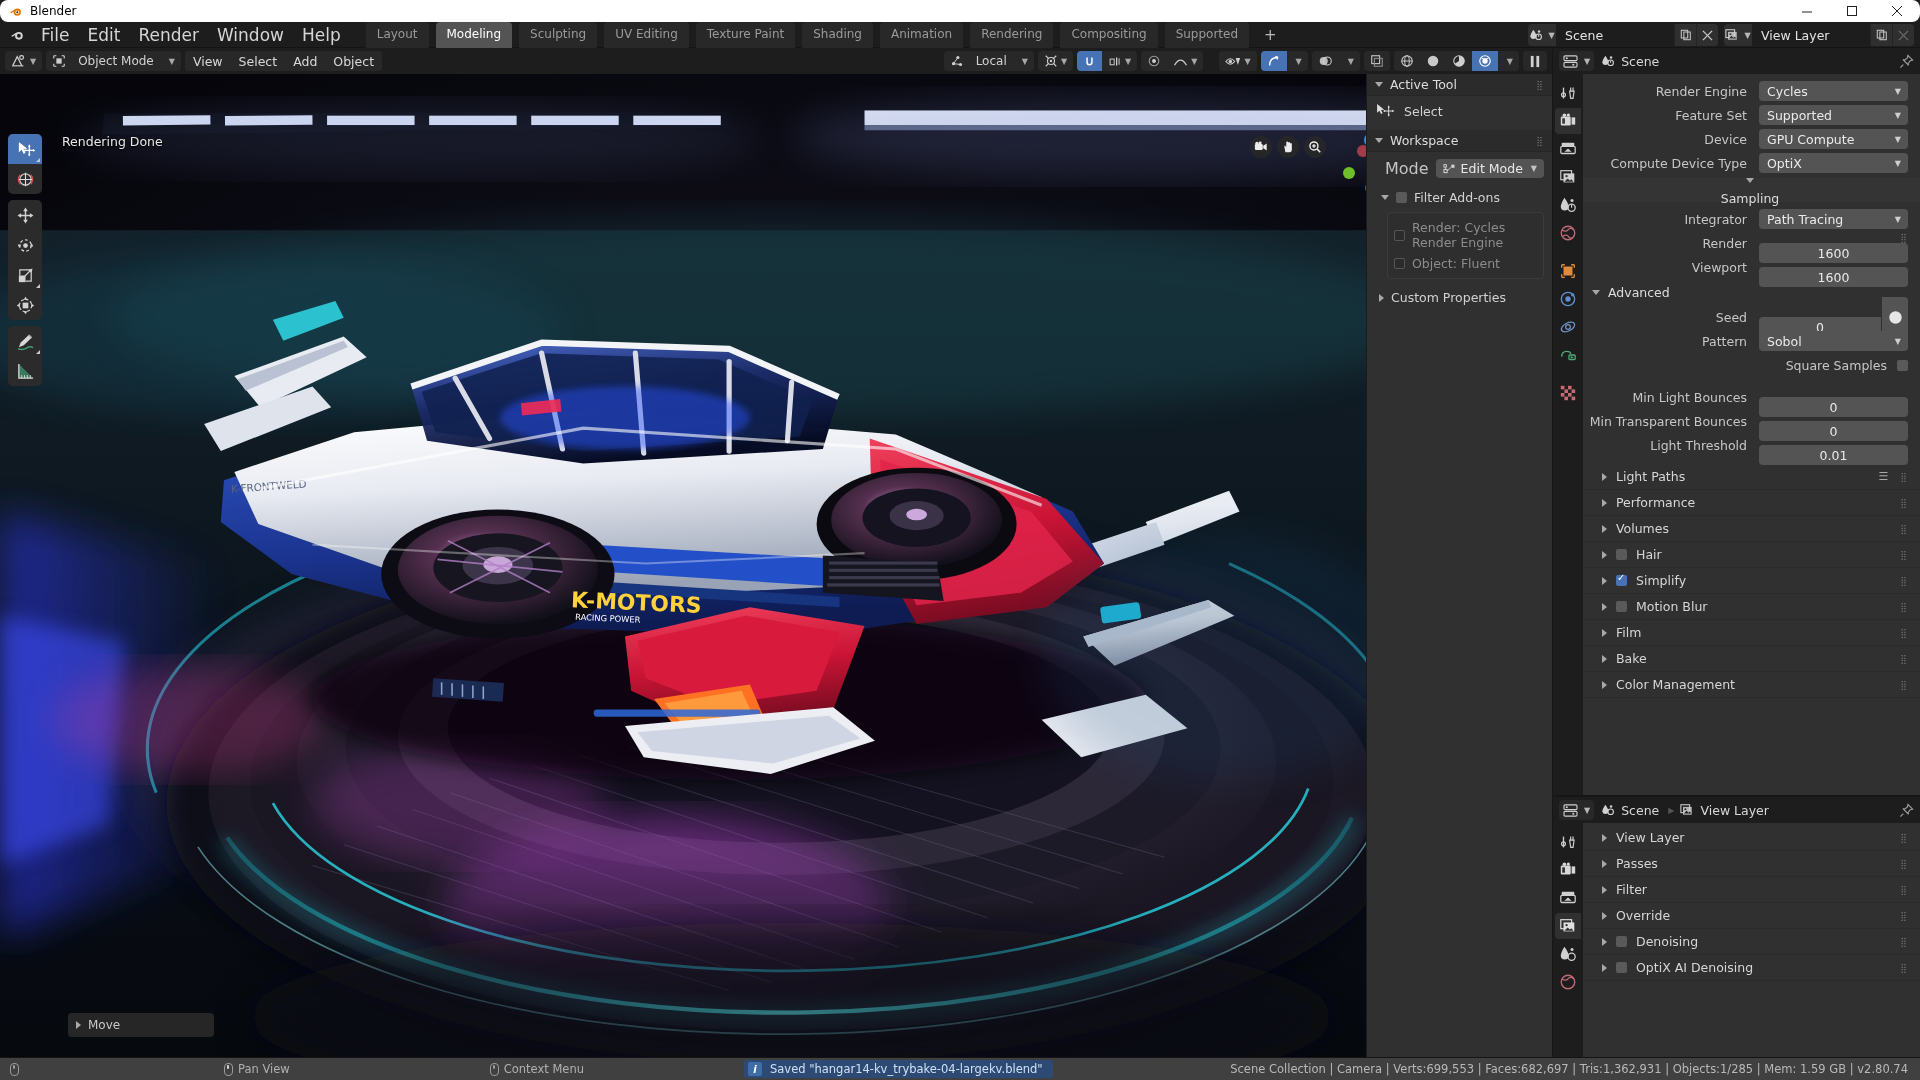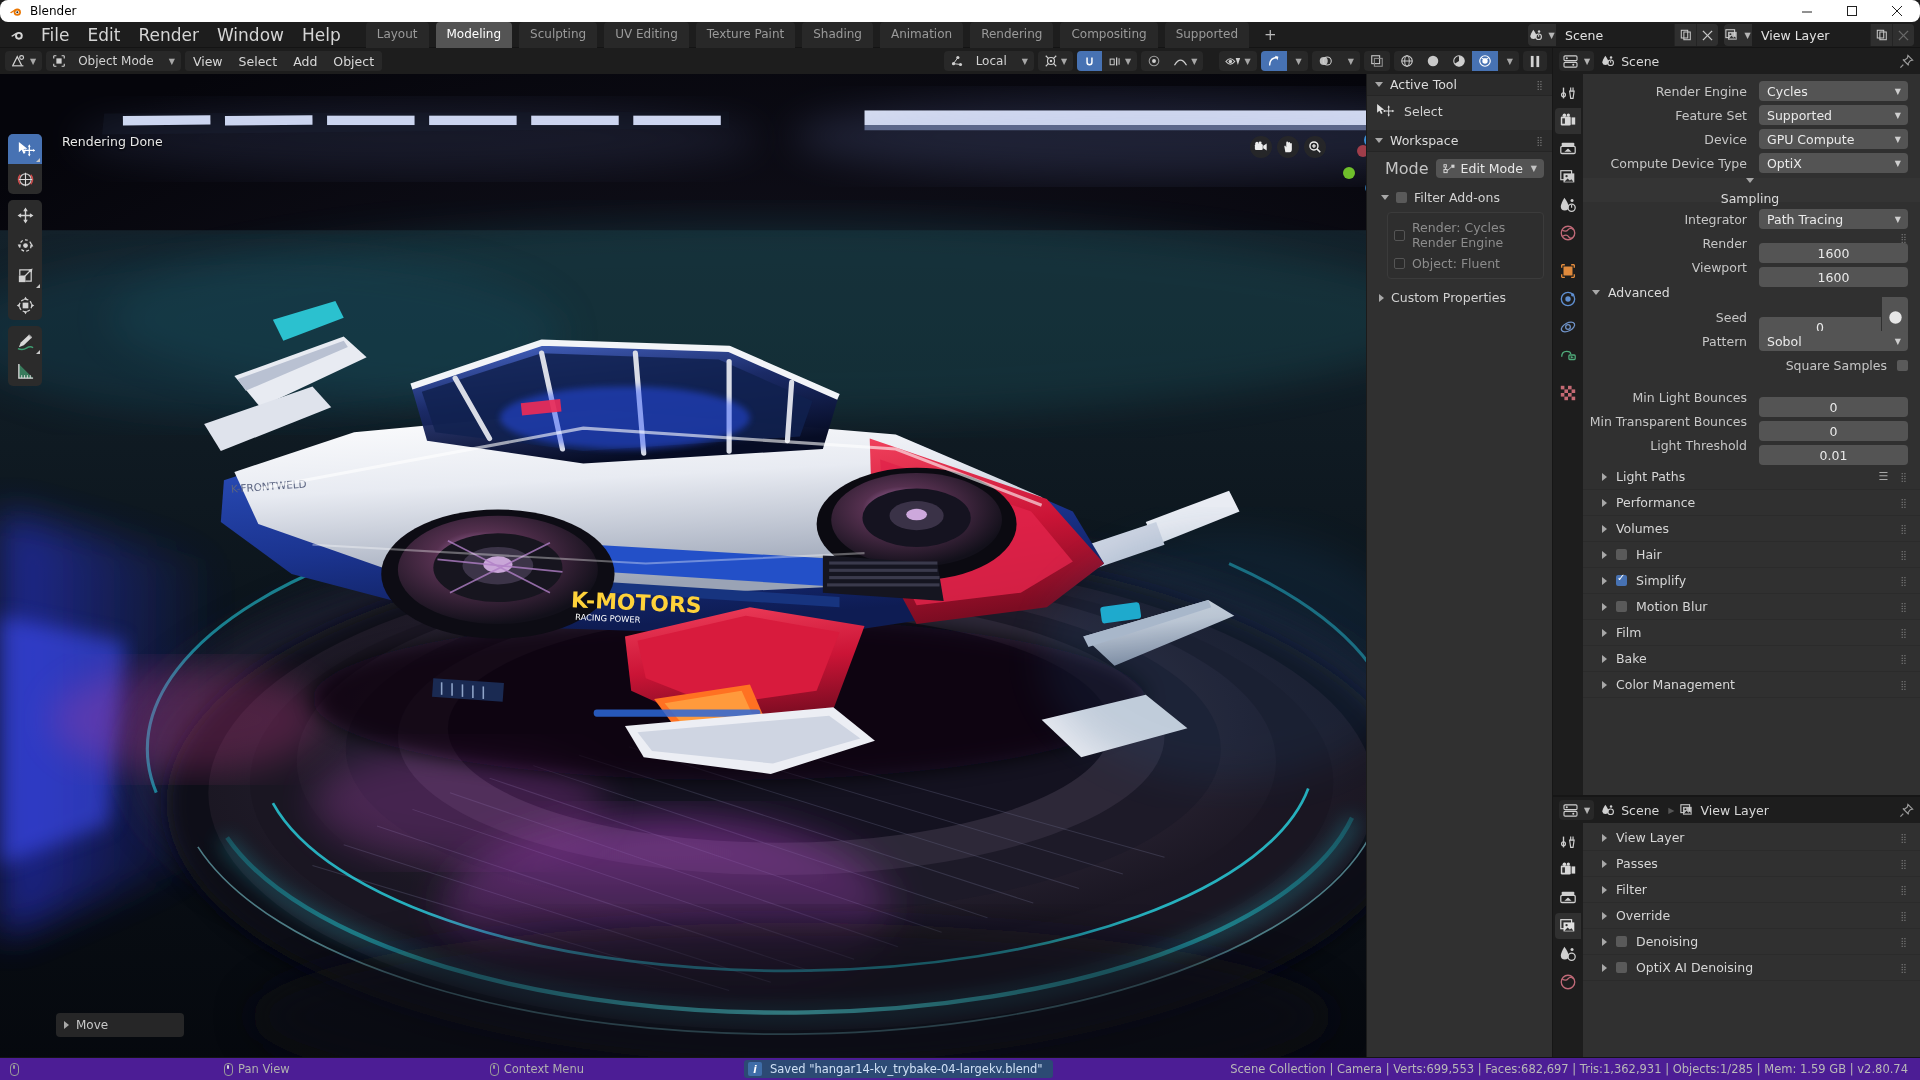--- a/index.html
+++ b/index.html
@@ -68,21 +68,21 @@
   .menu-btn:last-child { border-radius:0 4px 4px 0; }
   .caret { font-size:8px; opacity:.75; margin-left:3px; }
 
   .render-img { position:absolute; left:0; top:26px; right:0; bottom:0; }
 
   .vp-overlay-text {
     position:absolute; top:86px; left:62px; font-size:12.5px; color:#e8e8e8; z-index:20;
     text-shadow:0 1px 2px #000;
   }
   .op-panel {
-    position:absolute; left:56px; bottom:20px; width:128px; background:rgba(41,41,41,0.92);
+    position:absolute; left:68px; bottom:20px; width:146px; background:rgba(41,41,41,0.92);
     border-radius:4px; padding:5px 8px; font-size:12px; color:#c8c8c8; z-index:25;
     display:flex; align-items:center; gap:7px;
   }
   .tri { width:0; height:0; border-style:solid; }
   .tri-r { border-width:4px 0 4px 5px; border-color:transparent transparent transparent #a8a8a8; }
   .tri-d { border-width:5px 4px 0 4px; border-color:#a8a8a8 transparent transparent transparent; }
 
   
   .vp-toolbar {
     position:absolute; left:8px; top:86px; width:34px; z-index:25;
@@ -179,21 +179,21 @@
   .sec-dots { margin-left:auto; color:#6f6f6f; font-size:9px; line-height:6px; letter-spacing:1px; }
   .sec-list { color:#a8a8a8; font-size:11px; margin-left:auto; margin-right:14px; }
   .panel-row {
     height:26px; display:flex; align-items:center; gap:9px; padding:0 12px 0 19px;
     font-size:12.5px; color:#d6d6d6; border-bottom:1px solid #2b2b2b;
   }
   .pb-right { margin-left:auto; display:flex; align-items:center; gap:12px; }
 
   
   .statusbar {
-    height:23px; flex:0 0 23px; background:#4c1d95; display:flex; align-items:center;
+    height:23px; flex:0 0 23px; background:#404040; display:flex; align-items:center;
     font-size:11.5px; color:#b0b0b0; position:relative; border-top:1px solid #141414;
   }
   .sb-key { display:flex; align-items:center; gap:5px; }
   .mouse-ico { width:9px; height:13px; border:1.4px solid #9a9a9a; border-radius:4px; position:relative; }
   .mouse-ico::after { content:""; position:absolute; left:2.4px; top:1.5px; width:2px; height:4px; background:#9a9a9a; border-radius:1px; }
   .mouse-ico.mid::after { background:#d8d8d8; }
   .sb-report {
     display:flex; align-items:center; gap:8px; background:#2c4a74; border-radius:3px;
     padding:2px 10px 2px 4px; color:#cfe0f5;
   }

